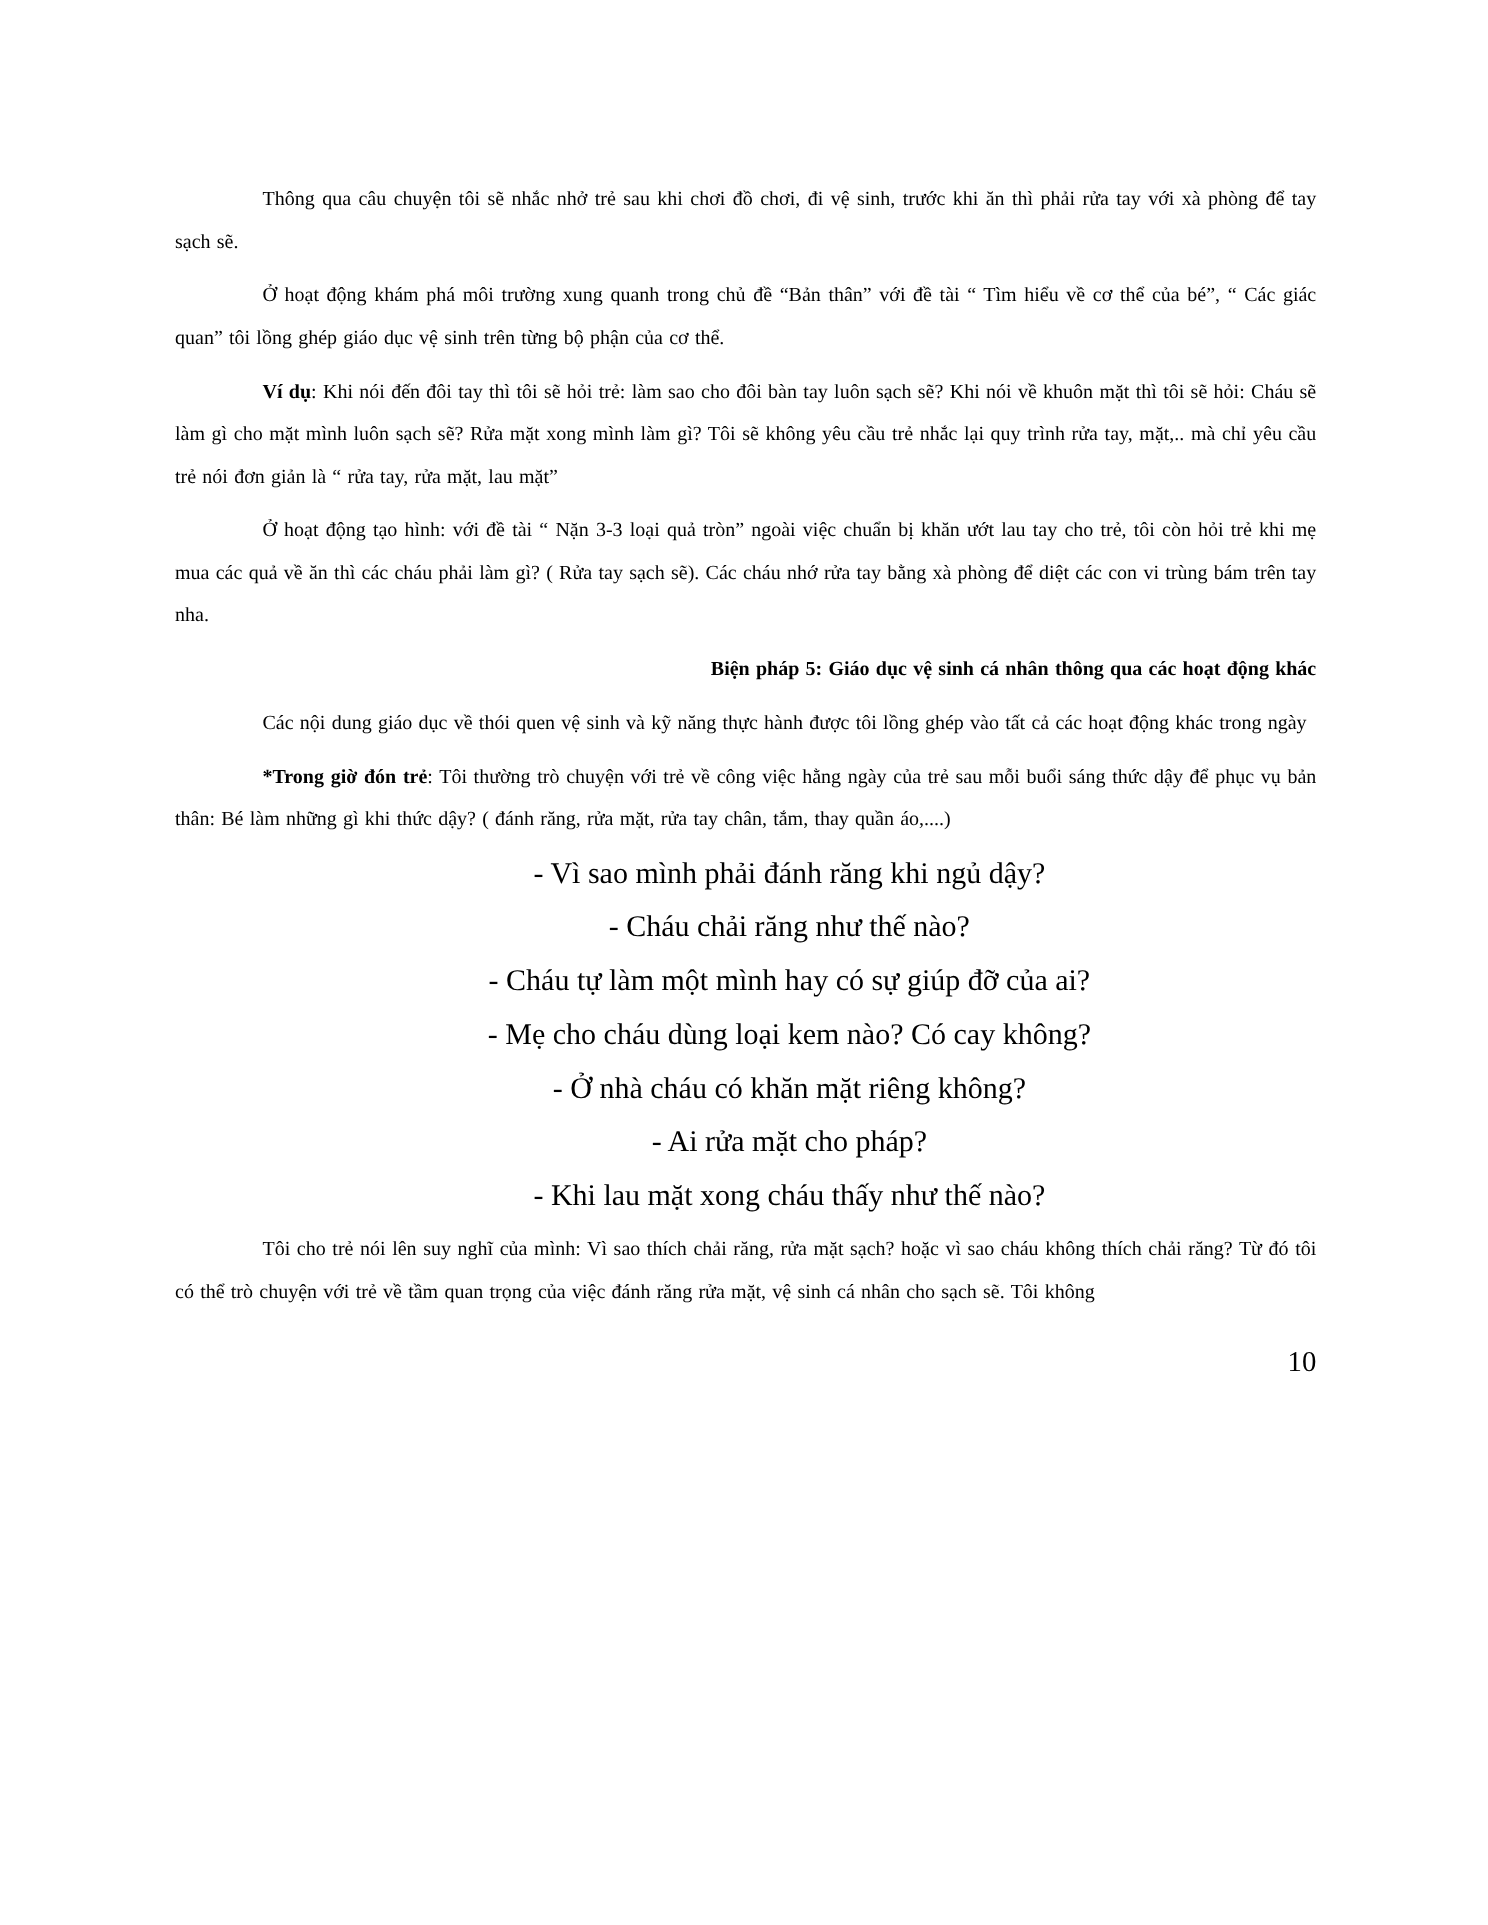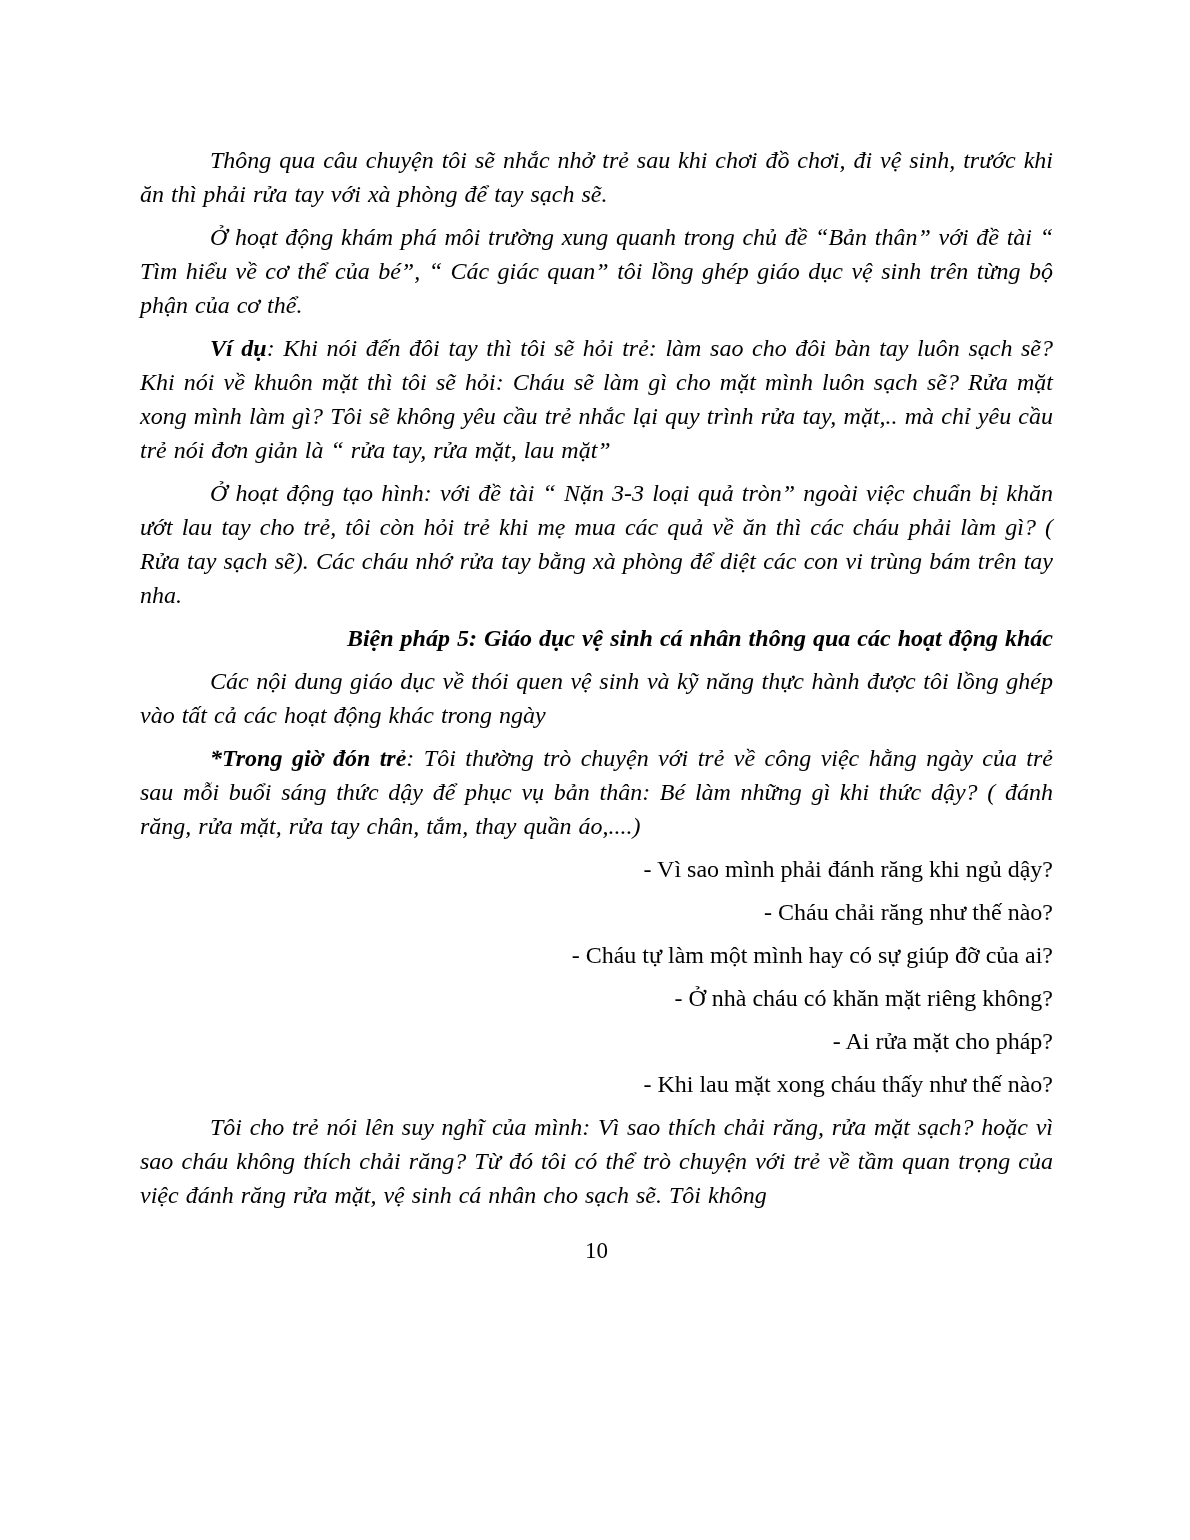--- a/index.html
+++ b/index.html
@@ -17,46 +17,45 @@
   }
   .page {
     box-sizing: border-box;
     width: 1190px;
     height: 1540px;
     padding: 143px 137px 0 140px;
     background: #ffffff;
   }
   .para {
     margin: 0 0 9px 0;
-    font-size: 24px;
+    font-size: 16px;
     line-height: 34px;
     text-align: justify;
     text-indent: 70px;
     word-spacing: 1px;
-    font-style: italic;
   }
   .para.heading {
     font-weight: bold;
     text-align: right;
   }
   .question {
     margin: 0 0 9px 0;
     font-size: 24px;
     line-height: 34px;
-    text-align: right;
+    text-align: center;
     padding-left: 70px;
     text-indent: 0;
   }
   .bold-lead {
     font-weight: bold;
   }
   .page-number {
     margin-top: 26px;
     font-size: 23px;
-    text-align: center;
+    text-align: right;
   }
 </style>
 </head>
 <body>
 
 <div class="page">
 
   <p class="para">Thông qua câu chuyện tôi sẽ nhắc nhở trẻ sau khi chơi đồ chơi, đi vệ sinh, trước khi ăn thì phải rửa tay với xà phòng để tay sạch sẽ.</p>
 
   <p class="para">Ở hoạt động khám phá môi trường xung quanh trong chủ đề “Bản thân” với đề tài “ Tìm hiểu về cơ thể của bé”, “ Các giác quan” tôi lồng ghép giáo dục vệ sinh trên từng bộ phận của cơ thể.</p>
@@ -68,20 +67,21 @@
 
   <p class="para heading">Biện pháp 5: Giáo dục vệ sinh cá nhân thông qua các hoạt động khác</p>
 
   <p class="para">Các nội dung giáo dục về thói quen vệ sinh và kỹ năng thực hành được tôi lồng ghép vào tất cả các hoạt động khác trong ngày</p>
 
   <p class="para"><span class="bold-lead">*Trong giờ đón trẻ</span><span>: Tôi thường trò chuyện với trẻ về công việc hằng ngày của trẻ sau mỗi buổi sáng thức dậy để phục vụ bản thân: Bé làm những gì khi thức dậy? ( đánh răng, rửa mặt, rửa tay chân, tắm, thay quần áo,....)</span></p>
 
   <p class="question">- Vì sao mình  phải đánh răng khi ngủ dậy?</p>
   <p class="question">- Cháu chải răng như thế nào?</p>
   <p class="question">- Cháu tự làm một mình hay có sự giúp đỡ của ai?</p>
+  <p class="question">- Mẹ cho cháu dùng loại kem nào? Có cay không?</p>
   <p class="question">- Ở nhà cháu có khăn mặt riêng không?</p>
   <p class="question">- Ai rửa mặt cho pháp?</p>
   <p class="question">- Khi lau mặt xong cháu thấy như thế nào?</p>
 
   <p class="para">Tôi cho trẻ nói lên suy nghĩ của mình: Vì sao thích chải răng, rửa mặt sạch? hoặc vì sao cháu không thích chải răng?  Từ đó tôi có thể trò chuyện với trẻ về tầm quan trọng của việc đánh răng rửa mặt, vệ sinh cá nhân cho sạch sẽ. Tôi không</p>
 
   <div class="page-number">10</div>
 
 </div>
 

